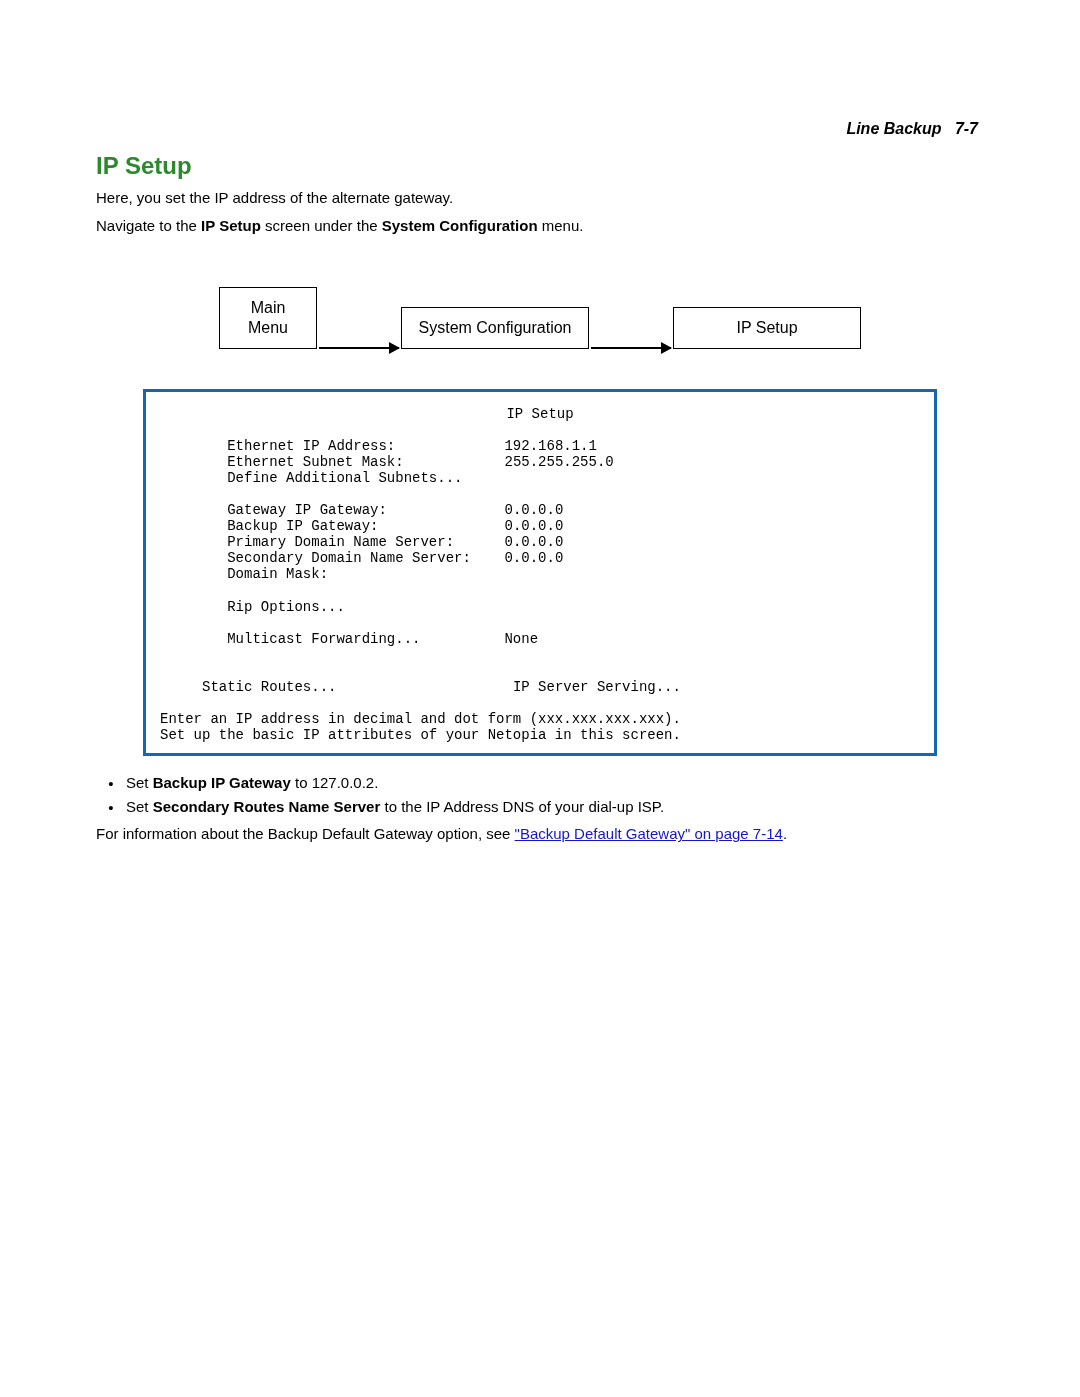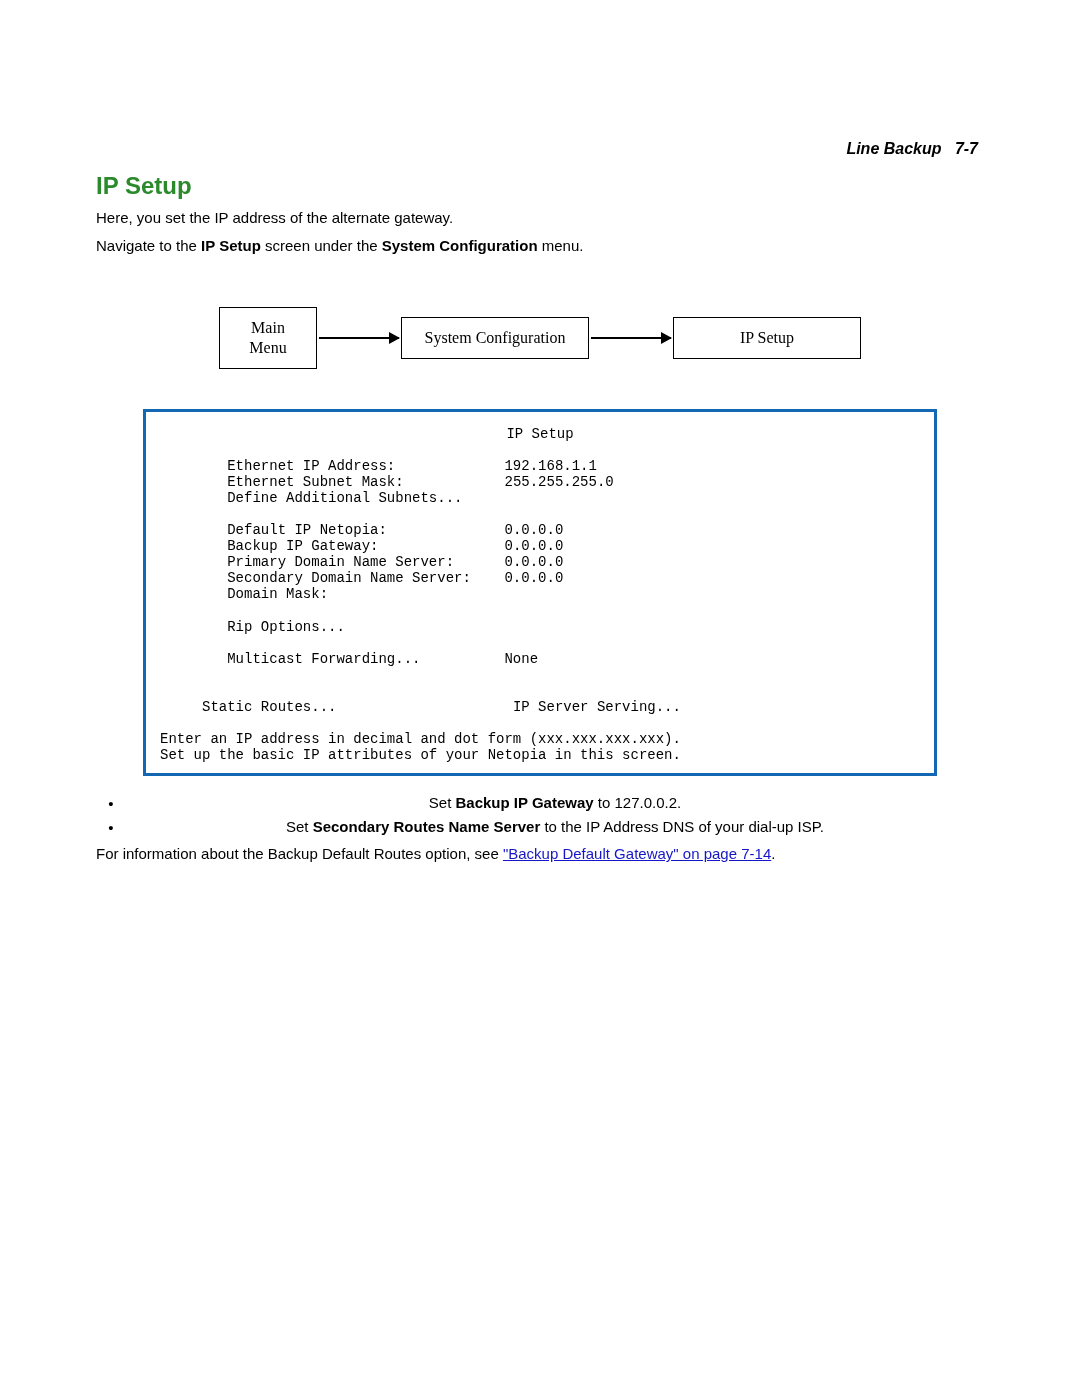--- a/index.html
+++ b/index.html
@@ -6,21 +6,20 @@
     margin: 0;
     padding: 0;
     background: #ffffff;
     font-family: Arial, Helvetica, sans-serif;
     font-size: 15px;
     color: #000;
     width: 1080px;
   }
   .page {
     padding: 120px 96px 0 96px;
-    margin-top: 20px;
   }
   .header-line {
     text-align: right;
     font-style: italic;
     font-weight: bold;
     font-size: 16px;
     margin-bottom: 14px;
     padding-right: 6px;
   }
   h2.section-title {
@@ -31,24 +30,23 @@
   }
   p.body {
     margin: 8px 0;
     line-height: 1.35;
   }
   .bold { font-weight: bold; }
 
   
   .nav-row {
     display: flex;
-    align-items: center;
+    align-items: flex-end;
     justify-content: center;
     margin: 50px 0 40px 0;
-    font-family: Liberation Serif, serif;
   }
   .nav-box {
     border: 1.5px solid #000;
     padding: 10px 8px;
     text-align: center;
     line-height: 1.25;
     font-size: 16px;
     min-width: 80px;
   }
   .nav-box.wide { min-width: 170px; }
@@ -89,21 +87,21 @@
   .bullet-row {
     display: flex;
     align-items: flex-start;
     margin: 6px 0;
   }
   .bullet-dot {
     width: 30px;
     text-align: center;
     padding-top: 1px;
   }
-  .bullet-text { flex: 1; text-align: center; }
+  .bullet-text { flex: 1; }
 
   a.xref {
     color: #1616c8;
     text-decoration: underline;
   }
 </style>
 </head>
 <body>
 
 <div class="page">
@@ -133,21 +131,21 @@
     <div class="nav-box wide">
       <span>IP Setup</span>
     </div>
   </div>
 
   <div class="terminal"><div style="text-align:center">IP Setup</div>
         <span>Ethernet IP Address:</span>             <span>192.168.1.1</span>
         <span>Ethernet Subnet Mask:</span>            <span>255.255.255.0</span>
         <span>Define Additional Subnets...</span>
 
-        <span>Default IP Netopia:</span>              <span>0.0.0.0</span>
+        <span>Gateway IP Gateway:</span>              <span>0.0.0.0</span>
         <span>Backup IP Gateway:</span>               <span>0.0.0.0</span>
         <span>Primary Domain Name Server:</span>      <span>0.0.0.0</span>
         <span>Secondary Domain Name Server:</span>    <span>0.0.0.0</span>
         <span>Domain Mask:</span>
 
         <span>Rip Options...</span>
 
         <span>Multicast Forwarding...</span>          <span>None</span>
 
 
@@ -166,16 +164,16 @@
     </div>
     <div class="bullet-row">
       <div class="bullet-dot">•</div>
       <div class="bullet-text">
         <span>Set </span><span class="bold">Secondary Routes Name Server</span><span> to the IP Address DNS of your dial-up ISP.</span>
       </div>
     </div>
   </div>
 
   <p class="body">
-    <span>For information about the Backup Default Routes option, see </span><a href="#" class="xref">"Backup Default Gateway" on page 7-14</a><span>.</span>
+    <span>For information about the Backup Default Gateway option, see </span><a href="#" class="xref">"Backup Default Gateway" on page 7-14</a><span>.</span>
   </p>
 
 </div>
 
 </body></html>

